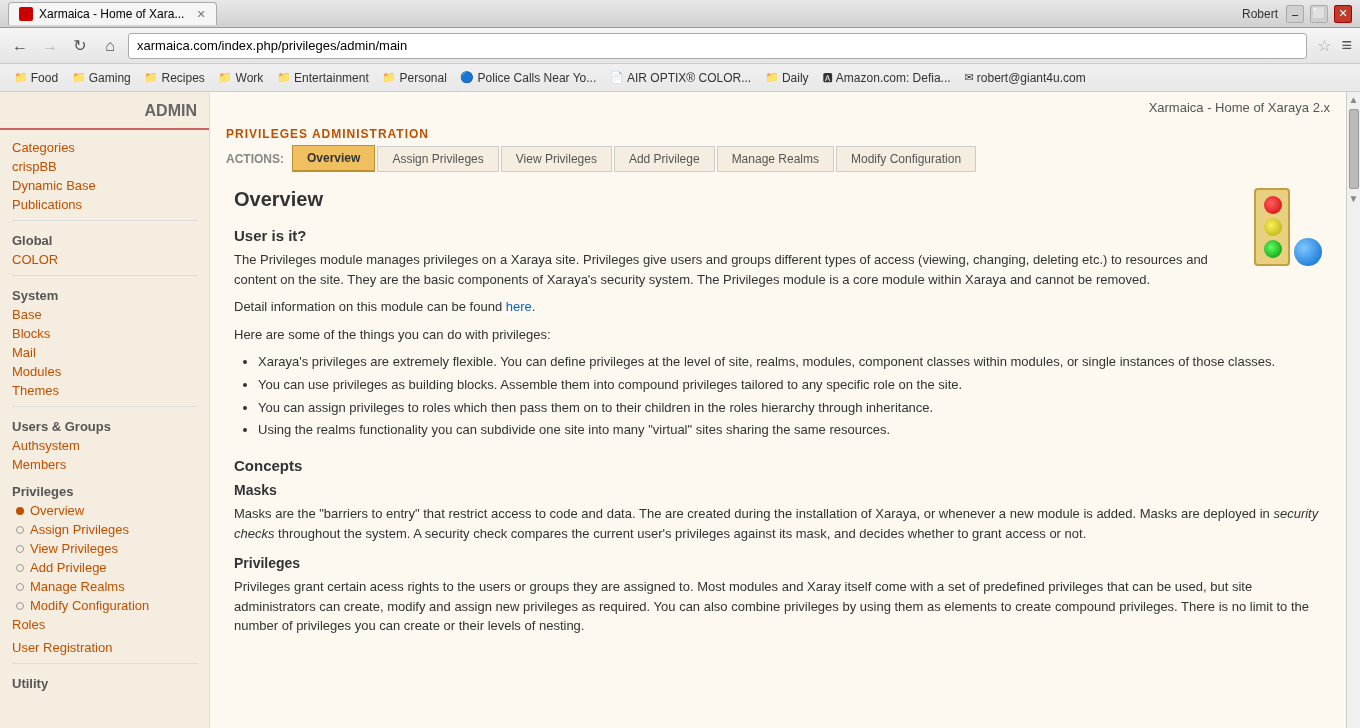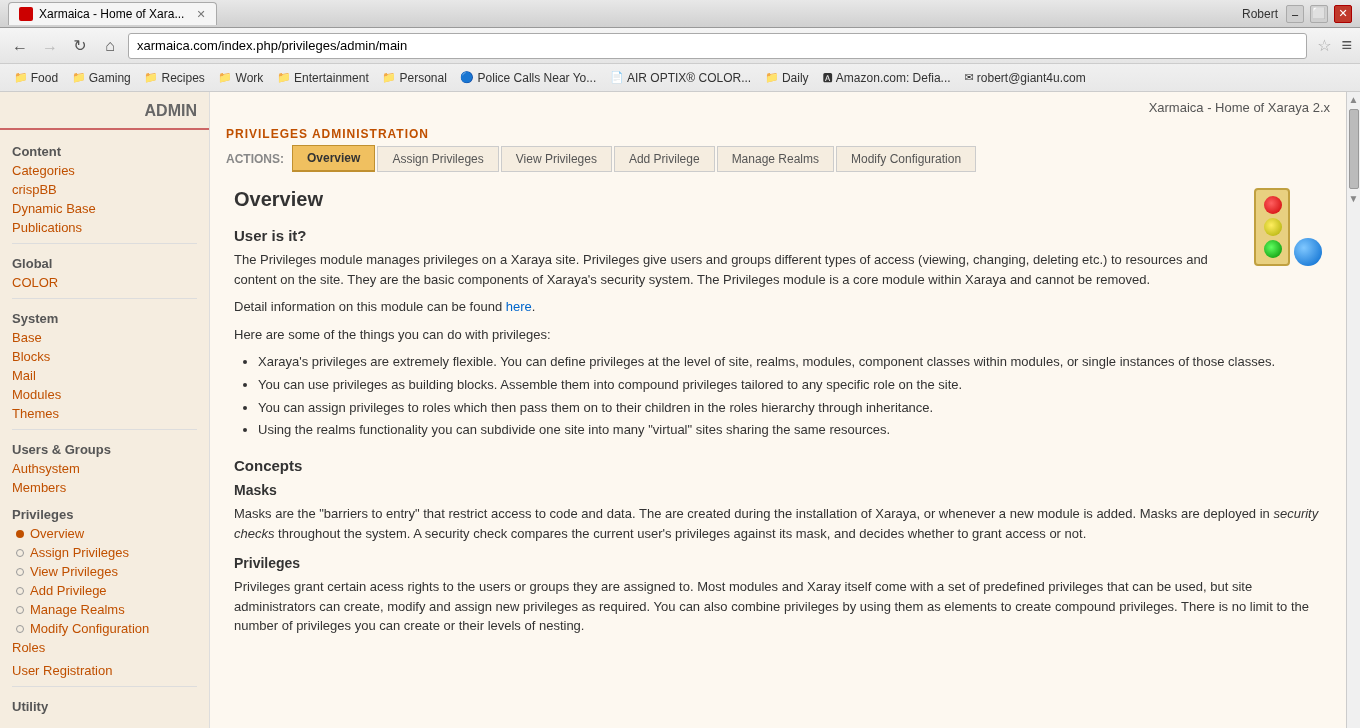--- a/index.html
+++ b/index.html
@@ -342,21 +342,20 @@
     <span class="bookmark-icon">✉</span>
     <span>robert@giant4u.com</span>
   </div>
 </div>
 
 <div class="page-wrapper">
 
   <div class="sidebar">
     <div class="sidebar-admin-label">ADMIN</div>
 
-    <div class="sidebar-section-title">Content</div>
     <a class="sidebar-link">Categories</a>
     <a class="sidebar-link">crispBB</a>
     <a class="sidebar-link">Dynamic Base</a>
     <a class="sidebar-link">Publications</a>
 
     <hr class="sidebar-divider">
 
     <div class="sidebar-section-title">Global</div>
     <a class="sidebar-link">COLOR</a>
 

